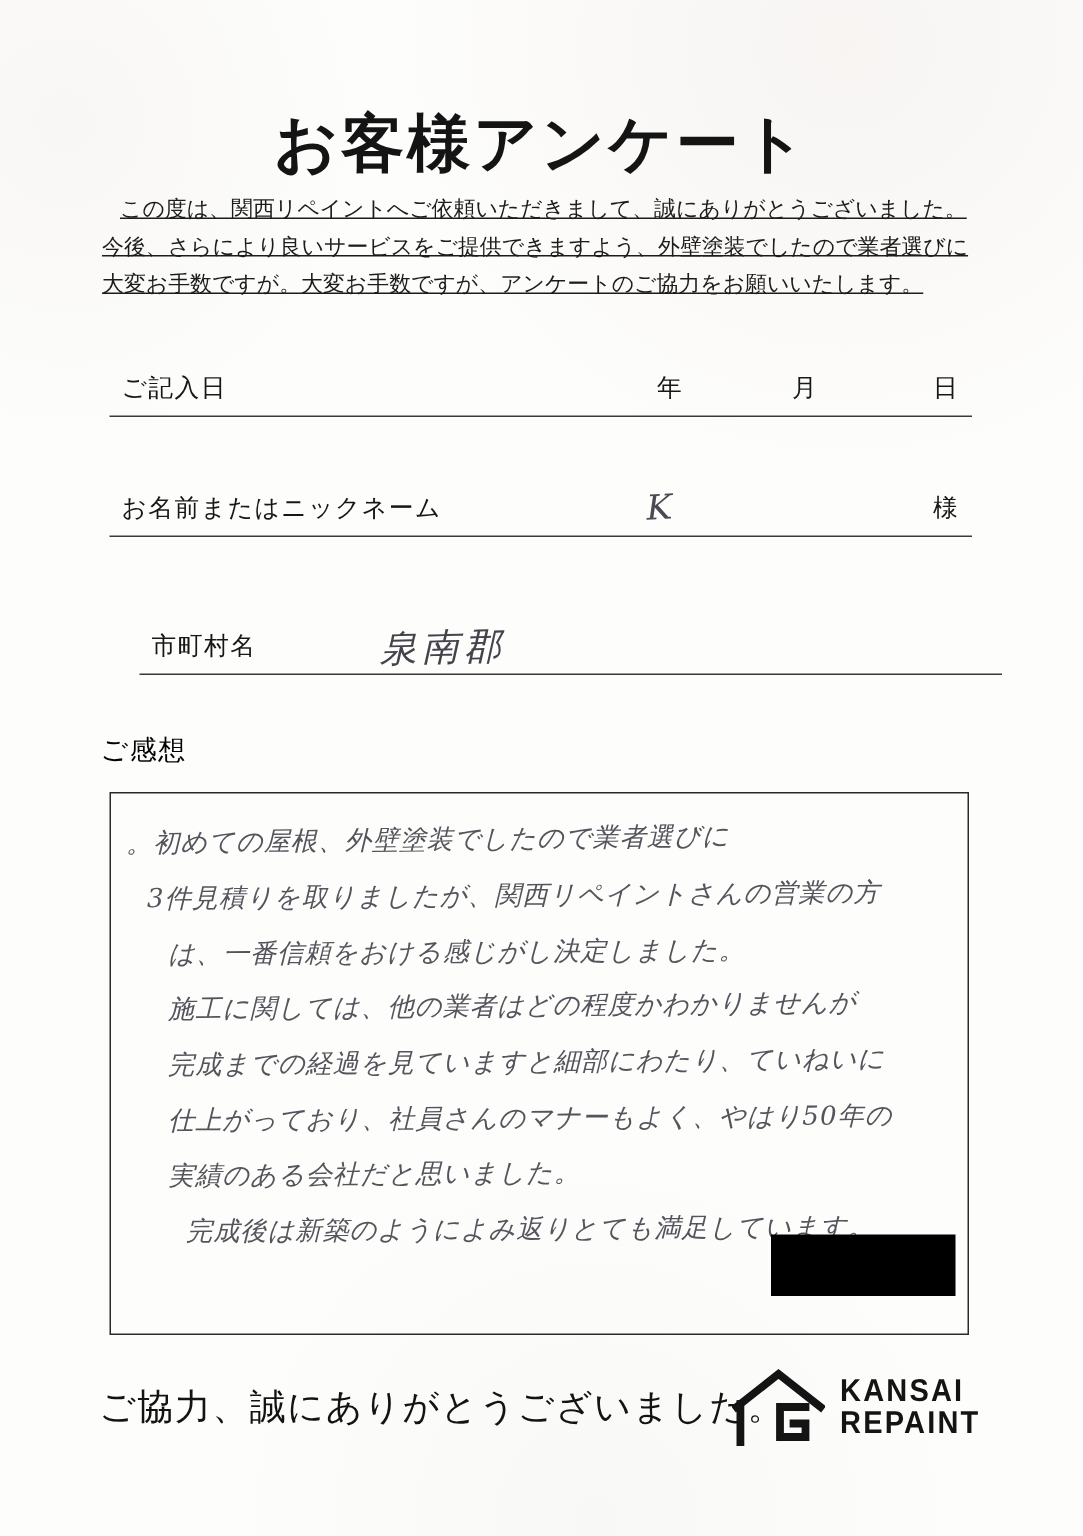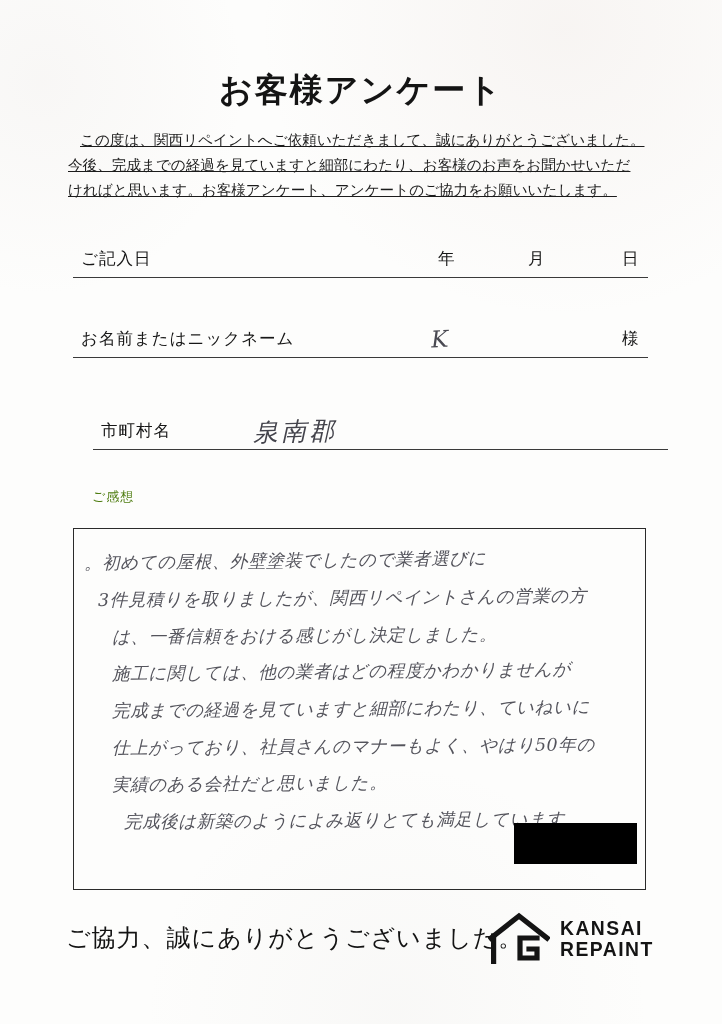--- a/index.html
+++ b/index.html
@@ -32,21 +32,21 @@
     pointer-events: none;
   }
 
   
   .doc-title {
     position: absolute;
     left: 0;
     right: 0;
     top: 68px;
     text-align: center;
-    font-size: 33px;
+    font-size: 42px;
     font-weight: 700;
     letter-spacing: 2px;
     color: #141414;
   }
 
   
   .intro {
     position: absolute;
     left: 68px;
     top: 128px;
@@ -122,25 +122,25 @@
     bottom: 2px;
     font-size: 25px;
     letter-spacing: 3px;
     color: #43434b;
     transform: rotate(-1.5deg);
   }
 
   
   .section-label {
     position: absolute;
-    left: 92px;
+    left: 67px;
     top: 488px;
-    font-size: 13px;
-    letter-spacing: 1px;
-    color: #4d7c0f;
+    font-size: 18px;
+    letter-spacing: 1px;
+    color: #000000;
   }
 
   .comment-box {
     position: absolute;
     left: 73px;
     top: 528px;
     width: 573px;
     height: 362px;
     border: 1.3px solid #2a2a2a;
     box-sizing: border-box;
@@ -223,22 +223,22 @@
 <body>
 
 <div class="page">
 
   <div class="scan-tint"></div>
 
   <div class="doc-title">お客様アンケート</div>
 
   <div class="intro">
     <span class="ln ln-1">この度は、関西リペイントへご依頼いただきまして、誠にありがとうございました。</span>
-    <span class="ln ln-2">今後、完成までの経過を見ていますと細部にわたり、お客様のお声をお聞かせいただ</span>
-    <span class="ln ln-3">ければと思います。お客様アンケート、アンケートのご協力をお願いいたします。</span>
+    <span class="ln ln-2">今後、さらにより良いサービスをご提供できますよう、外壁塗装でしたので業者選びに</span>
+    <span class="ln ln-3">大変お手数ですが。大変お手数ですが、アンケートのご協力をお願いいたします。</span>
   </div>
 
   <div class="field-row" id="row-date">
     <span class="field-label">ご記入日</span>
     <span class="field-mark mark-year">年</span>
     <span class="field-mark mark-month">月</span>
     <span class="field-mark mark-day">日</span>
     <span class="rule"></span>
   </div>
 

